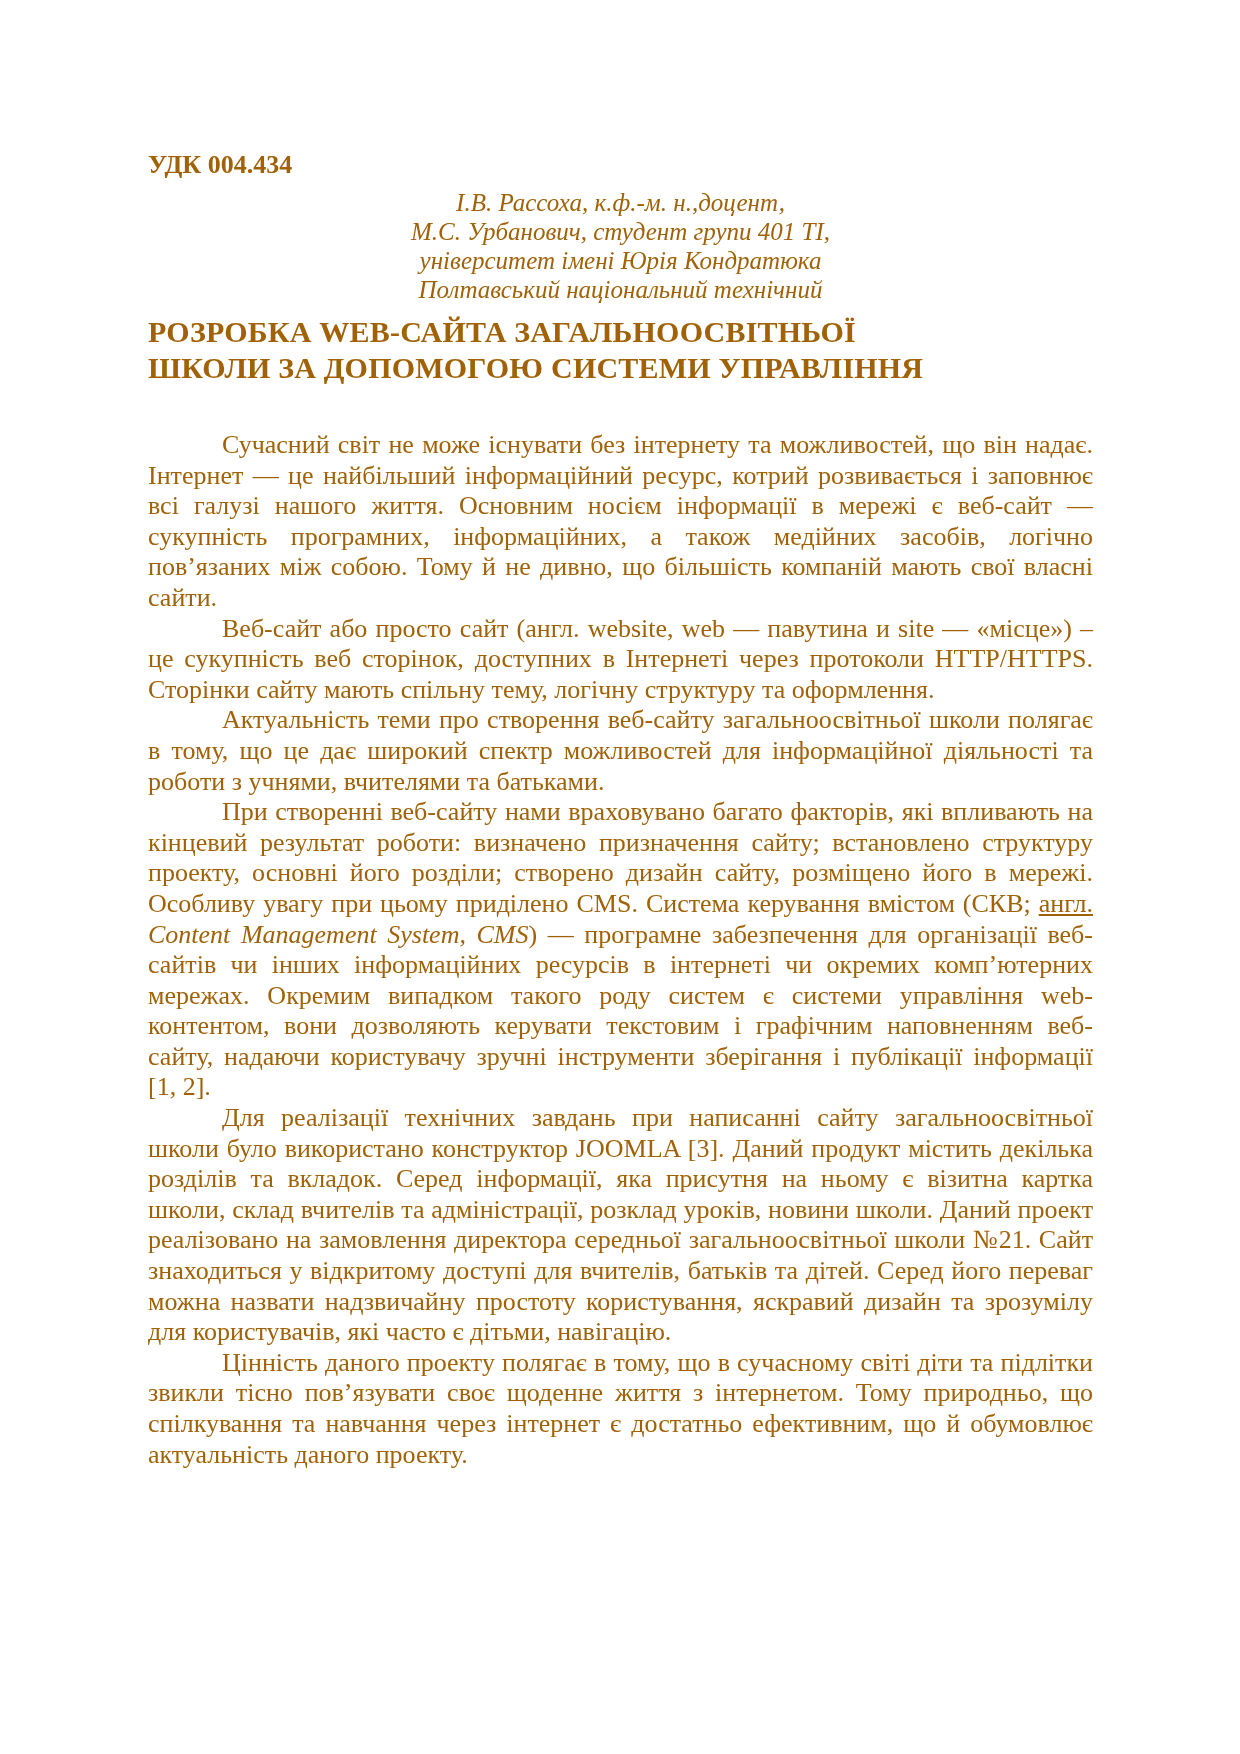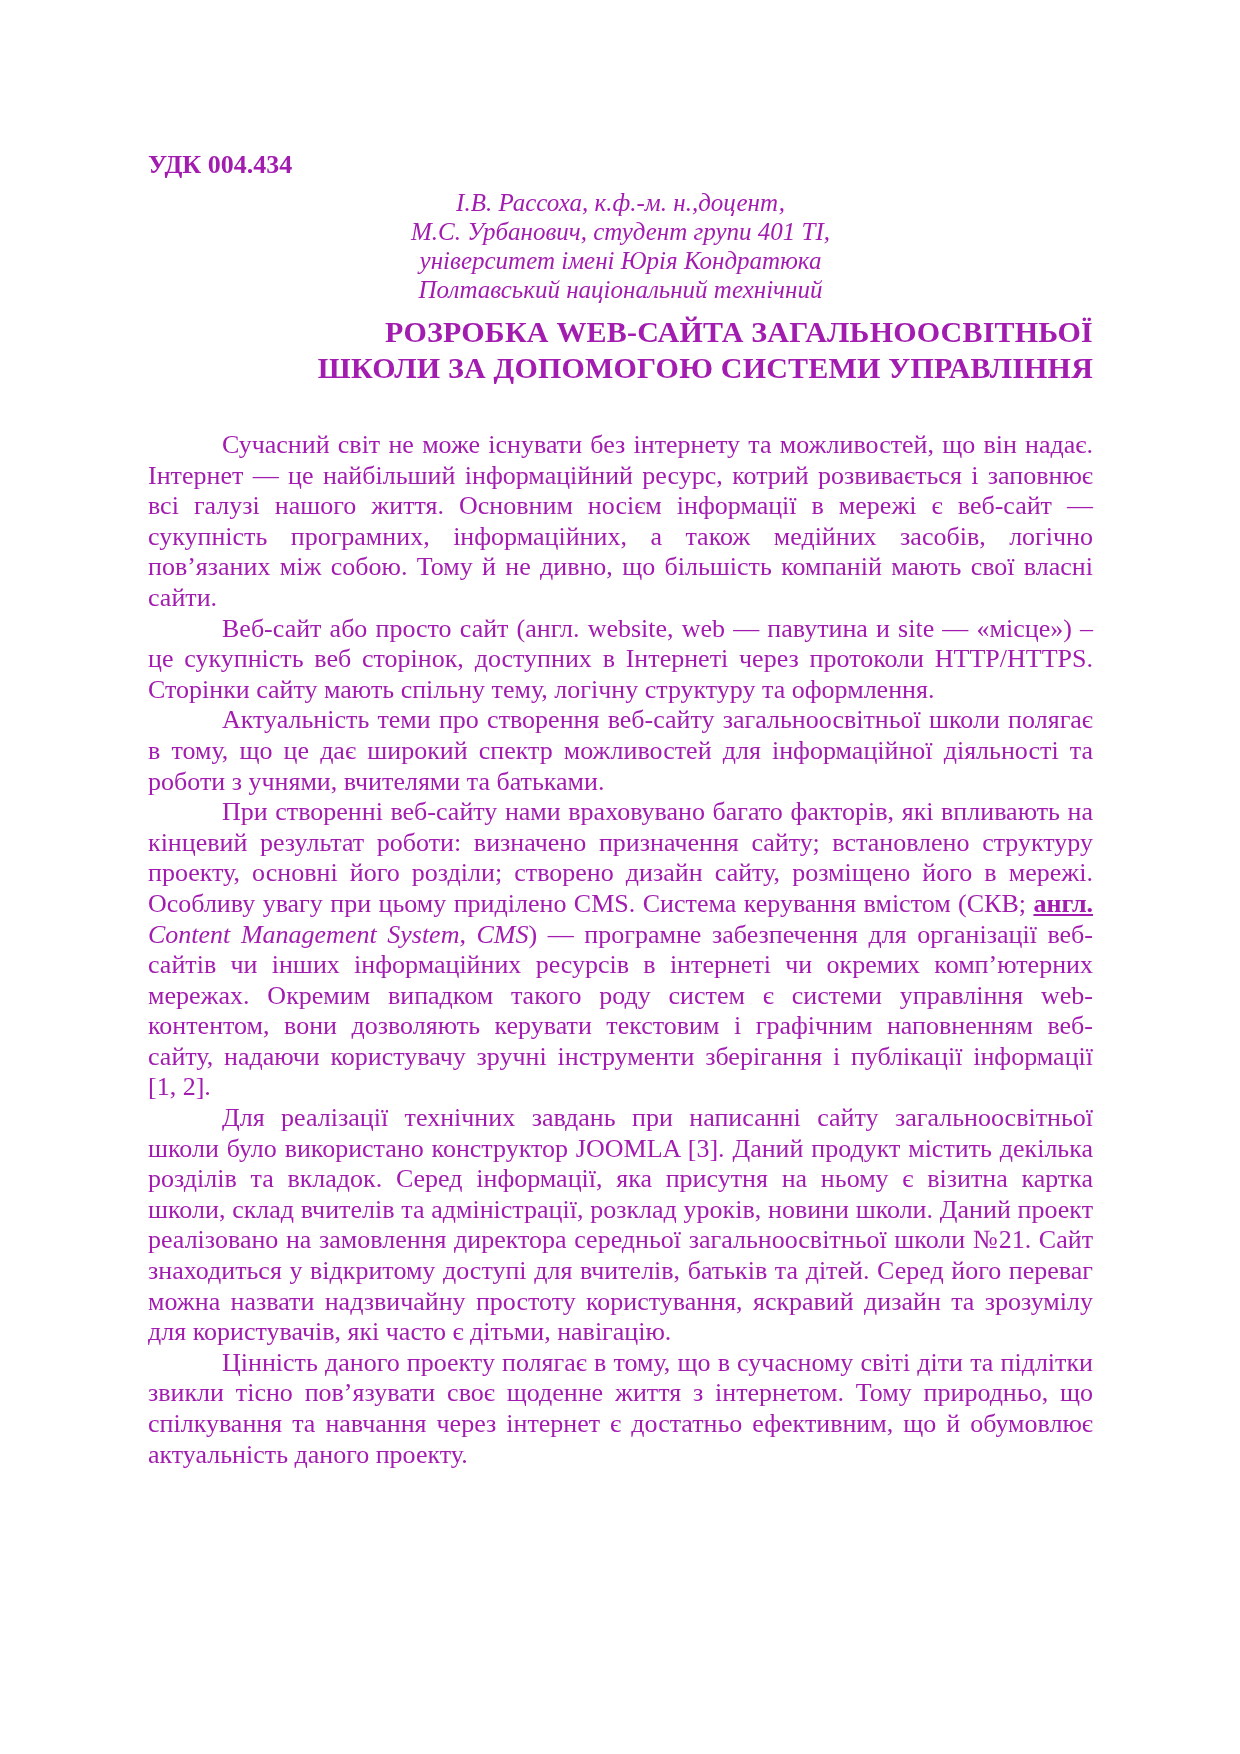--- a/index.html
+++ b/index.html
@@ -5,21 +5,21 @@
   html, body {
     margin: 0;
     padding: 0;
     background: #ffffff;
   }
   .page {
     position: relative;
     width: 1240px;
     height: 1754px;
     background: #ffffff;
-    color: #a21caf;
+    color: #a16207;
     font-family: "Liberation Serif", "DejaVu Serif", serif;
     box-sizing: border-box;
     padding: 150px 147px 96px 148px;
     display: flex;
     flex-direction: column;
     overflow: hidden;
   }
   .udc {
     font-size: 26px;
     font-weight: bold;
@@ -27,37 +27,37 @@
   }
   .authors {
     margin-top: 8px;
     text-align: center;
     font-style: italic;
     font-size: 25px;
     line-height: 29px;
   }
   .title {
     margin-top: 10px;
-    text-align: right;
+    text-align: left;
     font-weight: bold;
     font-size: 30px;
     line-height: 36px;
     letter-spacing: 0.2px;
   }
   .body-text {
     margin-top: 44px;
     font-size: 26px;
     line-height: 30.6px;
     text-align: justify;
   }
   .para {
     margin: 0;
     text-indent: 74px;
   }
-  .u  { text-decoration: underline; font-weight: bold; }
+  .u  { text-decoration: underline; }
   .i  { font-style: italic; }
   .footer {
     margin-top: auto;
     text-align: center;
     font-size: 27px;
     line-height: 30px;
   }
 </style>
 </head>
 <body>

